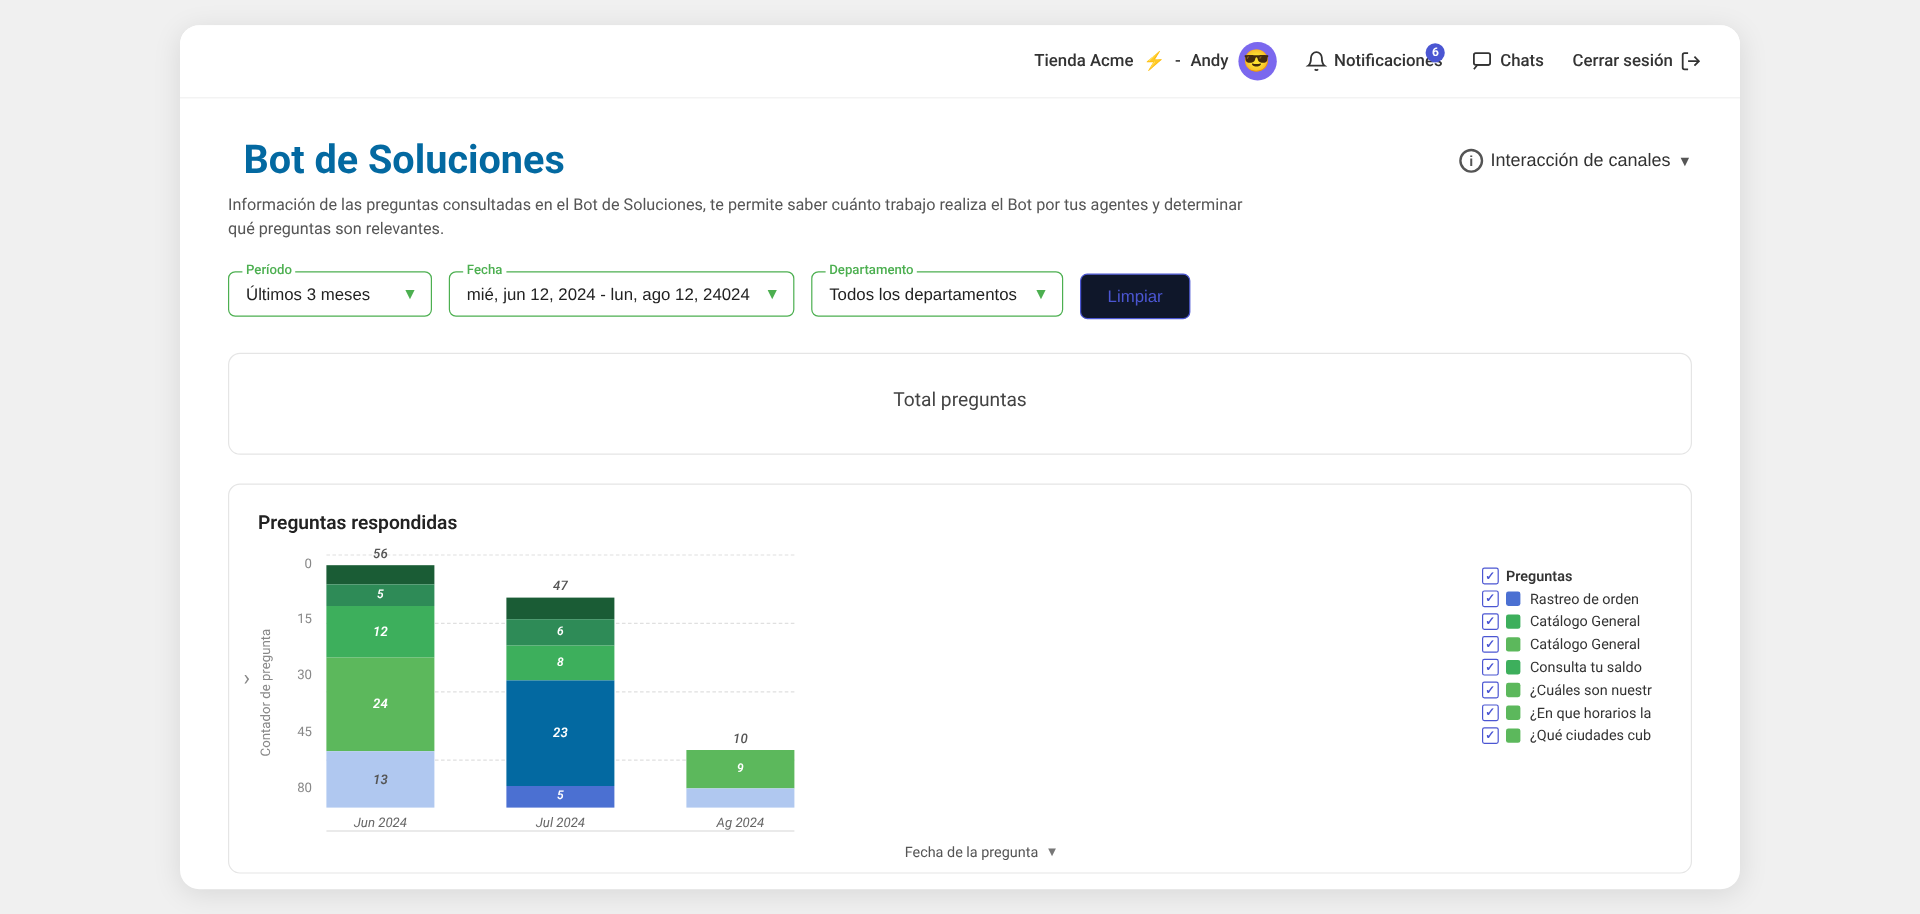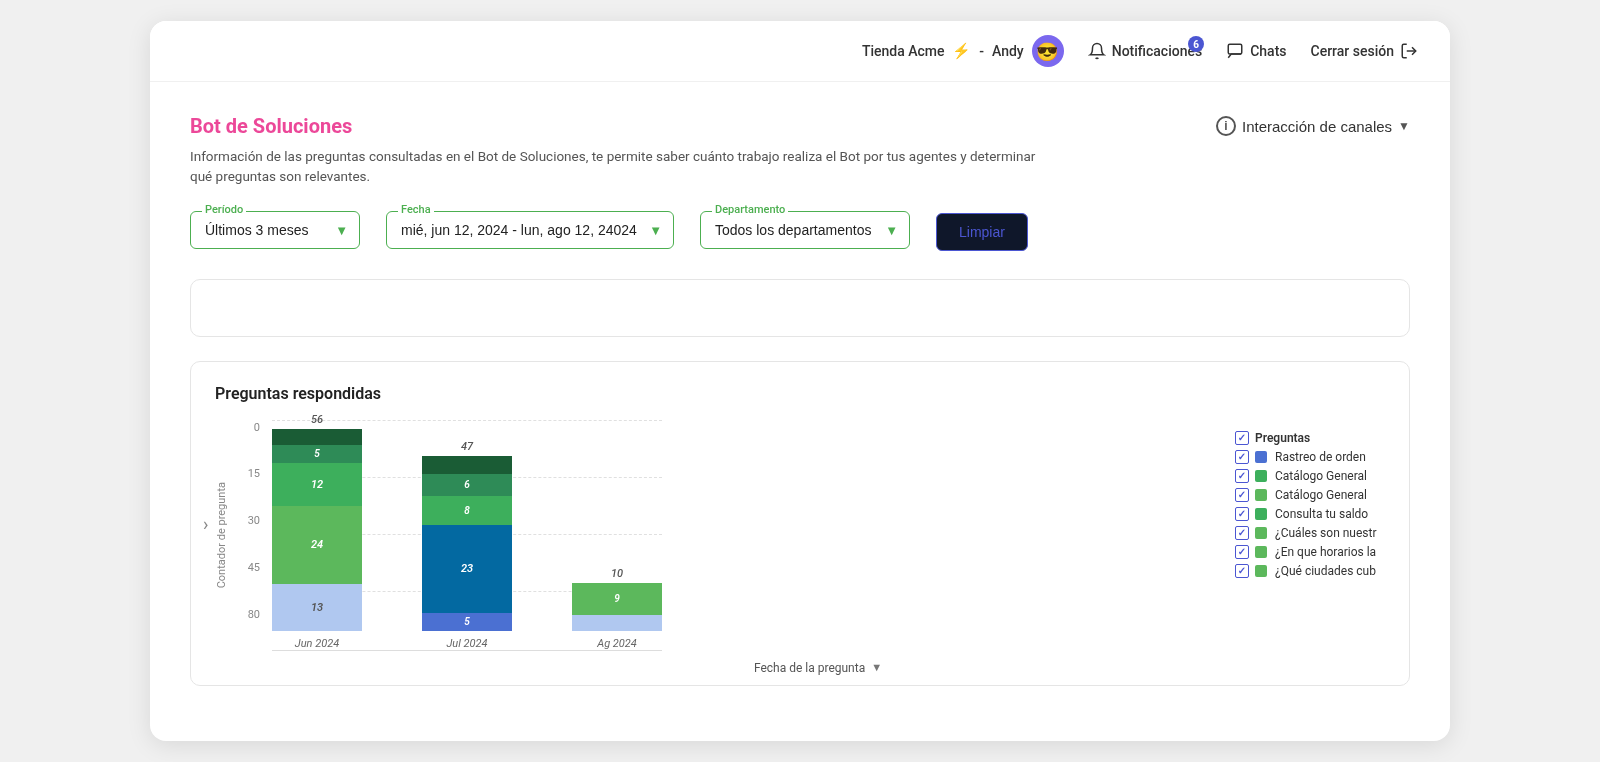--- a/index.html
+++ b/index.html
@@ -78,23 +78,24 @@
     .main {
       padding: 32px 40px 0 40px;
     }
     .page-title-row {
       display: flex;
       align-items: center;
       justify-content: space-between;
       margin-bottom: 8px;
     }
     .page-title {
-      font-size: 20px;
+      font-size: 33px;
       font-weight: 700;
-      color: #ec4899;
+      color: #0369a1;
+      margin-left: 13px;
     }
     .channel-btn {
       display: flex; align-items: center; gap: 6px;
       font-size: 15px; color: #333; cursor: pointer; border: none; background: none;
       font-weight: 500;
     }
     .channel-btn .info-icon {
       width: 20px; height: 20px;
       border-radius: 50%;
       border: 2px solid #555;
@@ -105,21 +106,21 @@
       font-size: 13.5px;
       color: #555;
       margin-bottom: 22px;
       max-width: 860px;
       line-height: 1.5;
     }
     
     .filters-row {
       display: flex;
       align-items: center;
-      gap: 26px;
+      gap: 14px;
       margin-bottom: 28px;
     }
     .filter-group {
       display: flex;
       flex-direction: column;
       position: relative;
     }
     .filter-label {
       font-size: 11px;
       color: #4caf50;
@@ -417,20 +418,21 @@
         <span class="filter-label" style="color:#4caf50;">Departamento</span>
         <select class="filter-select filter-select-dept">
           <option>Todos los departamentos</option>
         </select>
         <span class="select-arrow" style="color:#4caf50;">▼</span>
       </div>
       <button class="clear-btn">Limpiar</button>
     </div>
 
     <div class="stats-card">
+      <div class="stats-label">Total preguntas</div>
     </div>
 
     <div class="chart-card">
 
       <span class="sidebar-toggle">›</span>
       <div class="chart-title">Preguntas respondidas</div>
       <div class="chart-area">
 
         <div class="chart-y-label">Contador de pregunta</div>
 

